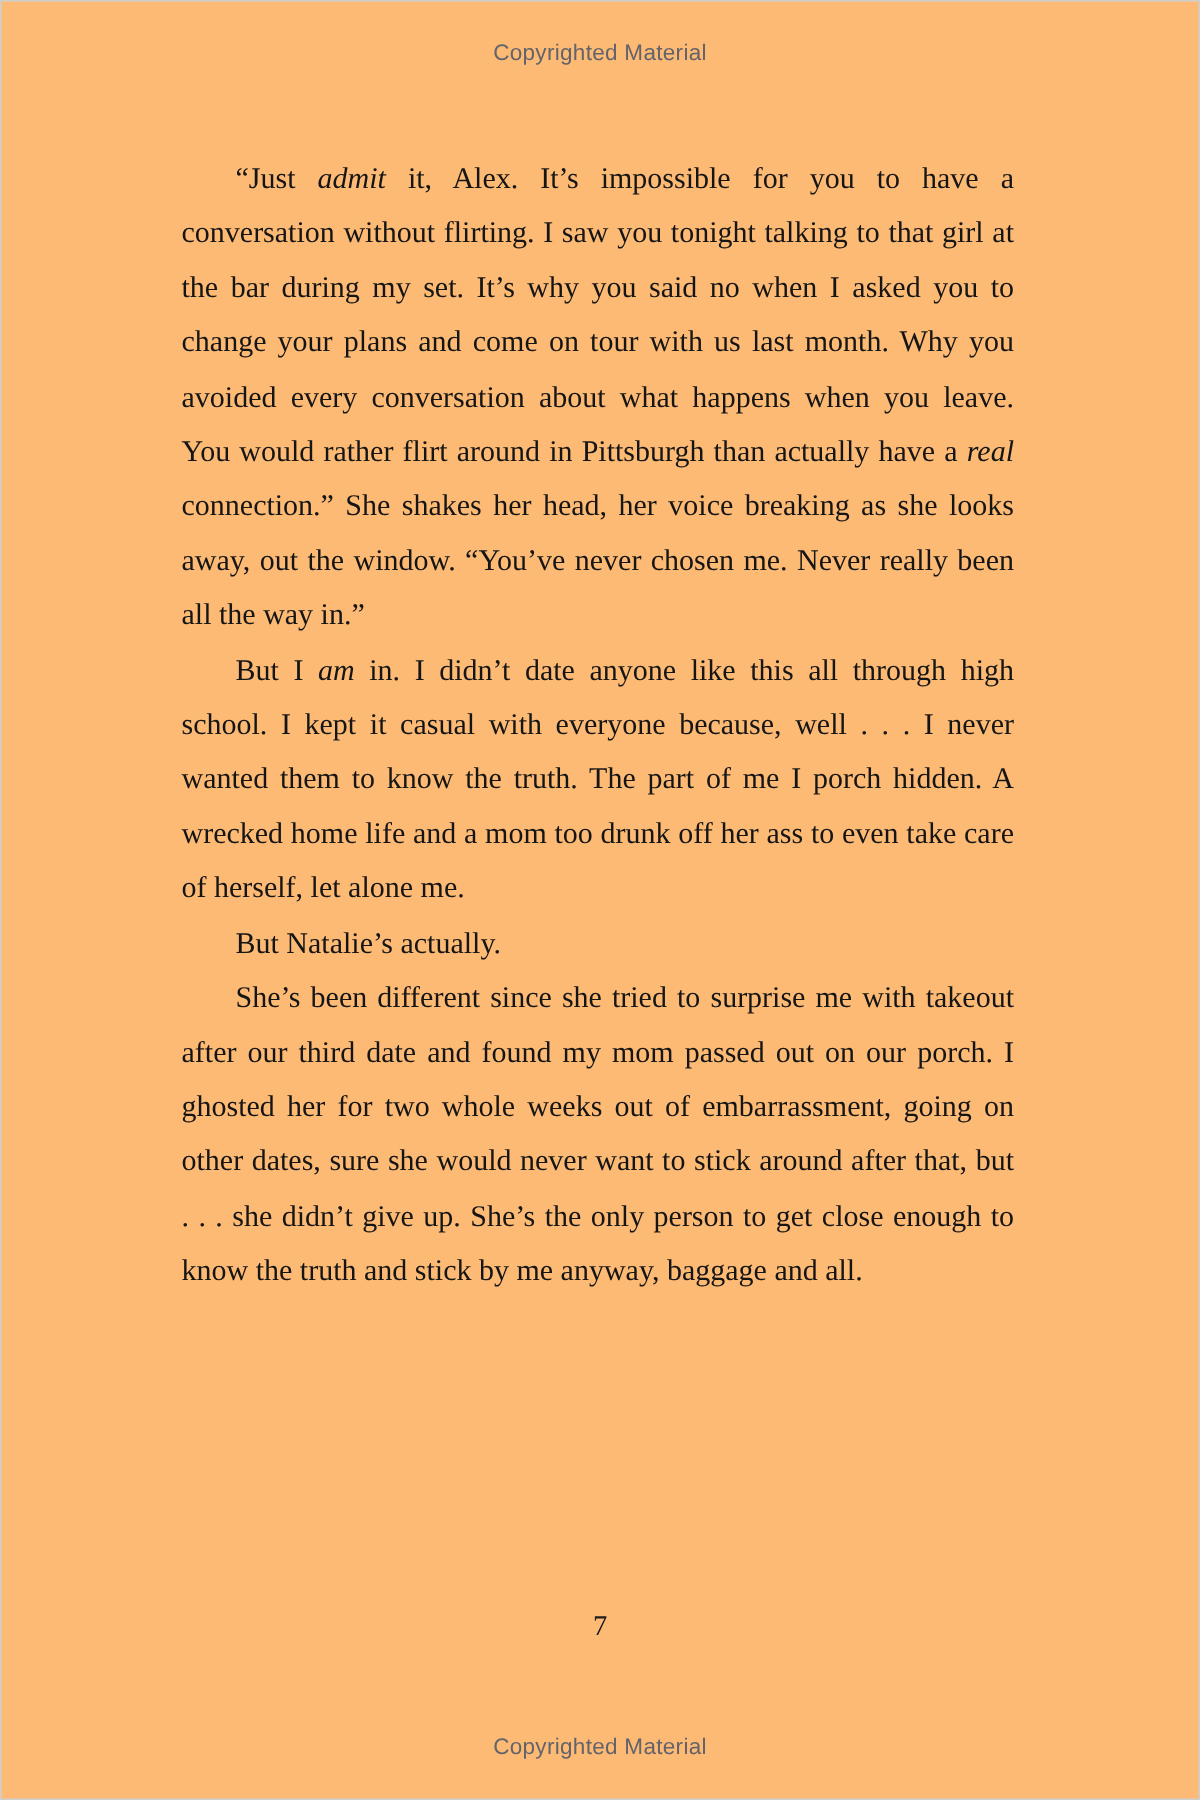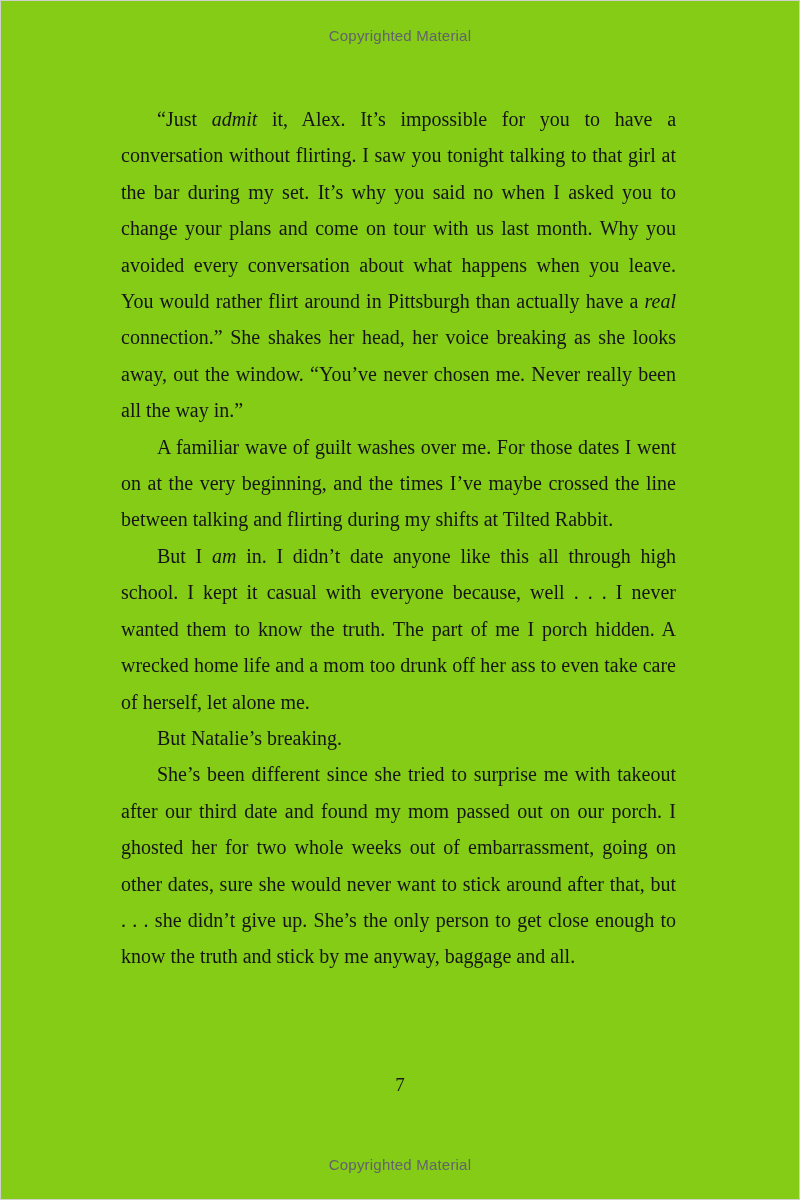--- a/index.html
+++ b/index.html
@@ -4,21 +4,21 @@
 <style>
   html, body {
     margin: 0;
     padding: 0;
     background: #ffffff;
   }
   .page {
     position: relative;
     width: 800px;
     height: 1200px;
-    background: #84cc16;
+    background: #fdba74;
     outline: 1px solid #cfcfcf;
     outline-offset: -1px;
     overflow: hidden;
   }
   .copyright-notice {
     position: absolute;
     left: 0;
     width: 100%;
     text-align: center;
     font-family: "Liberation Sans", sans-serif;
@@ -59,23 +59,22 @@
 </style>
 </head>
 <body>
 
 <div class="page">
 
   <div class="copyright-notice copyright-top">Copyrighted Material</div>
 
   <div class="text-block">
       <p><span>“Just </span><em>admit</em><span> it, Alex. It’s impossible for you to have a conversation without flirting. I saw you tonight talking to that girl at the bar during my set. It’s why you said no when I asked you to change your plans and come on tour with us last month. Why you avoided every conversation about what happens when you leave. You would rather flirt around in Pittsburgh than actually have a </span><em>real</em><span> connection.” She shakes her head, her voice breaking as she looks away, out the window. “You’ve never chosen me. Never really been all the way in.”</span></p>
-      <p><span>A familiar wave of guilt washes over me. For those dates I went on at the very beginning, and the times I’ve maybe crossed the line between talking and flirting during my shifts at Tilted Rabbit.</span></p>
       <p><span>But I </span><em>am</em><span> in. I didn’t date anyone like this all through high school. I kept it casual with everyone because, well . . . I never wanted them to know the truth. The part of me I porch hidden. A wrecked home life and a mom too drunk off her ass to even take care of herself, let alone me.</span></p>
-      <p><span>But Natalie’s breaking.</span></p>
+      <p><span>But Natalie’s actually.</span></p>
       <p><span>She’s been different since she tried to surprise me with takeout after our third date and found my mom passed out on our porch. I ghosted her for two whole weeks out of embarrassment, going on other dates, sure she would never want to stick around after that, but . . . she didn’t give up. She’s the only person to get close enough to know the truth and stick by me anyway, baggage and all.</span></p>
     </div>
 
   <div class="page-number">7</div>
 
   <div class="copyright-notice copyright-bottom">Copyrighted Material</div>
 
 </div>
 
 </body></html>

